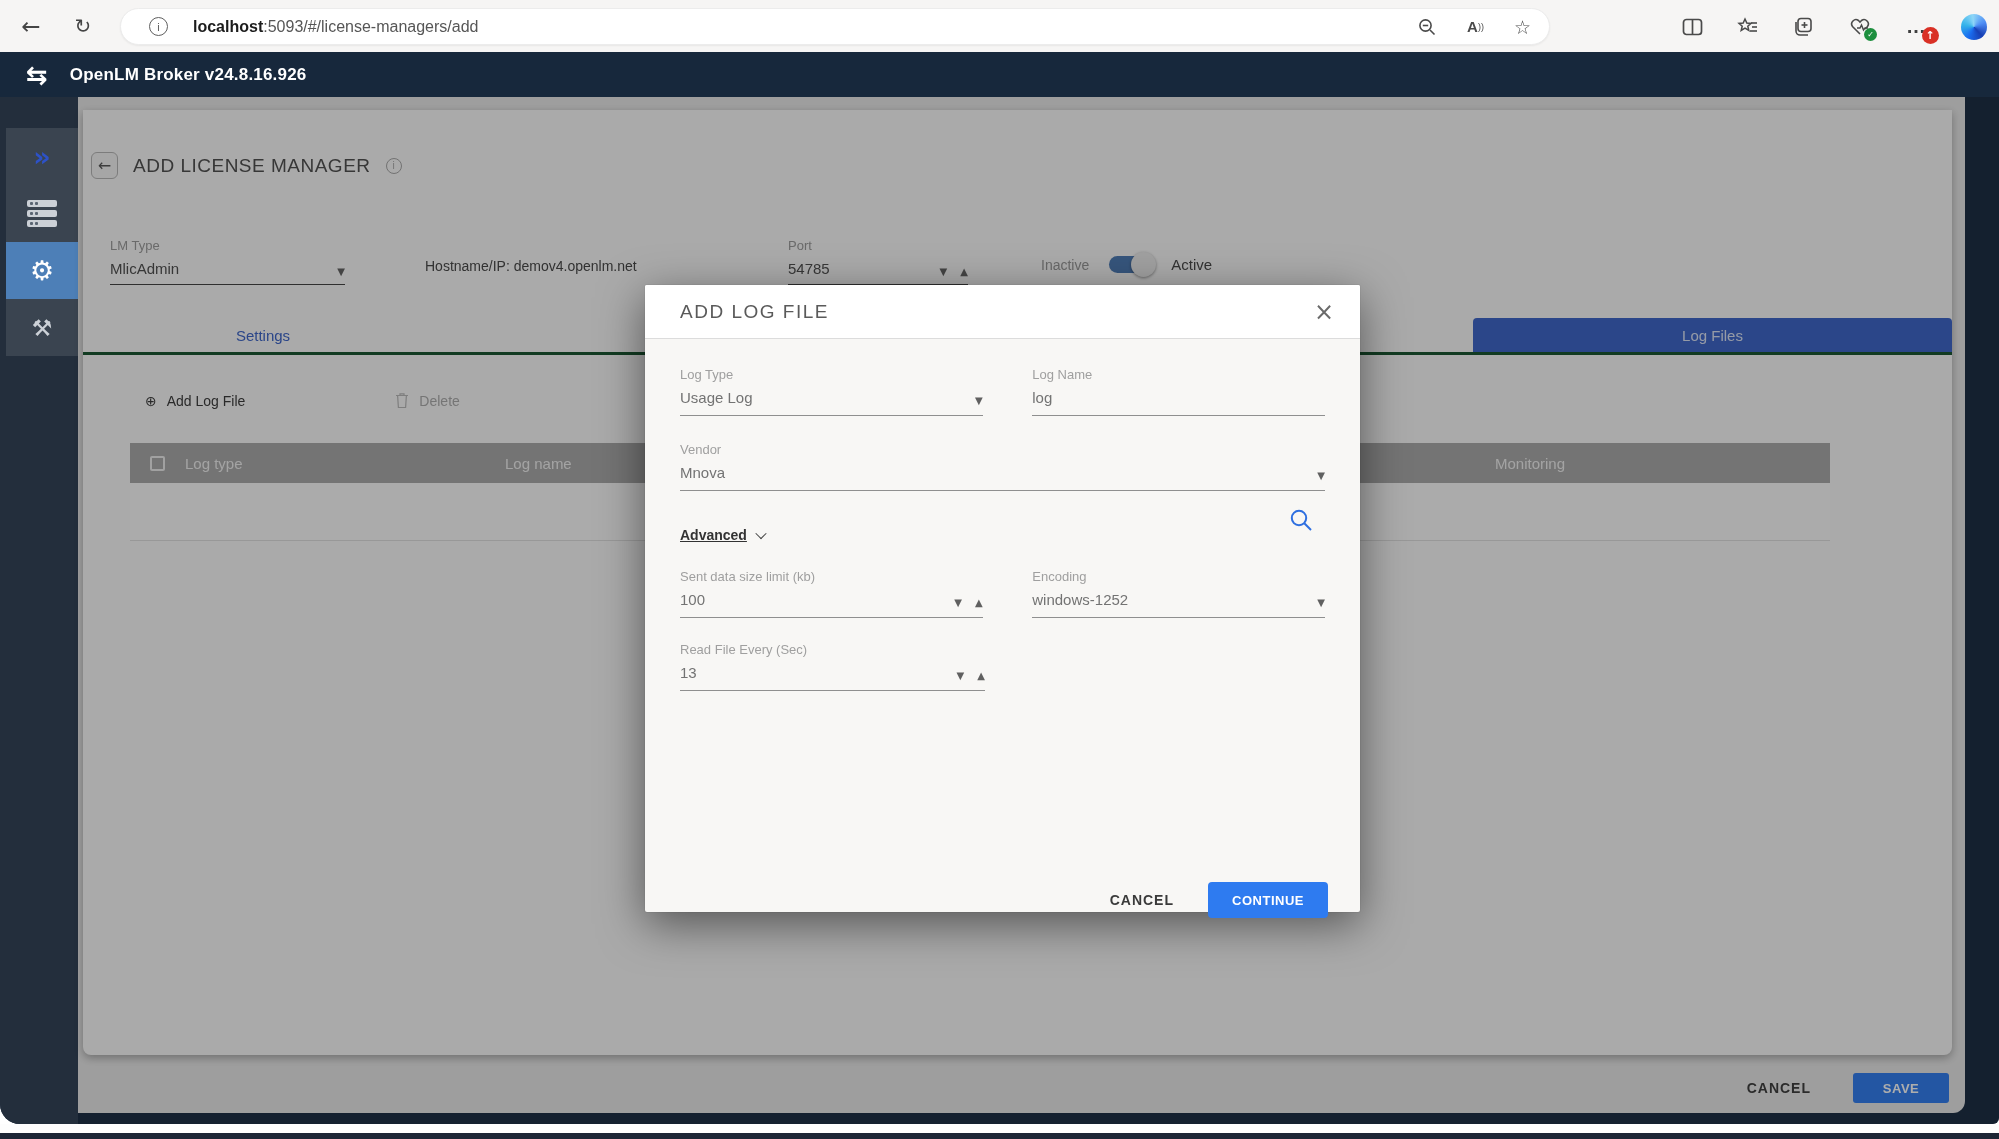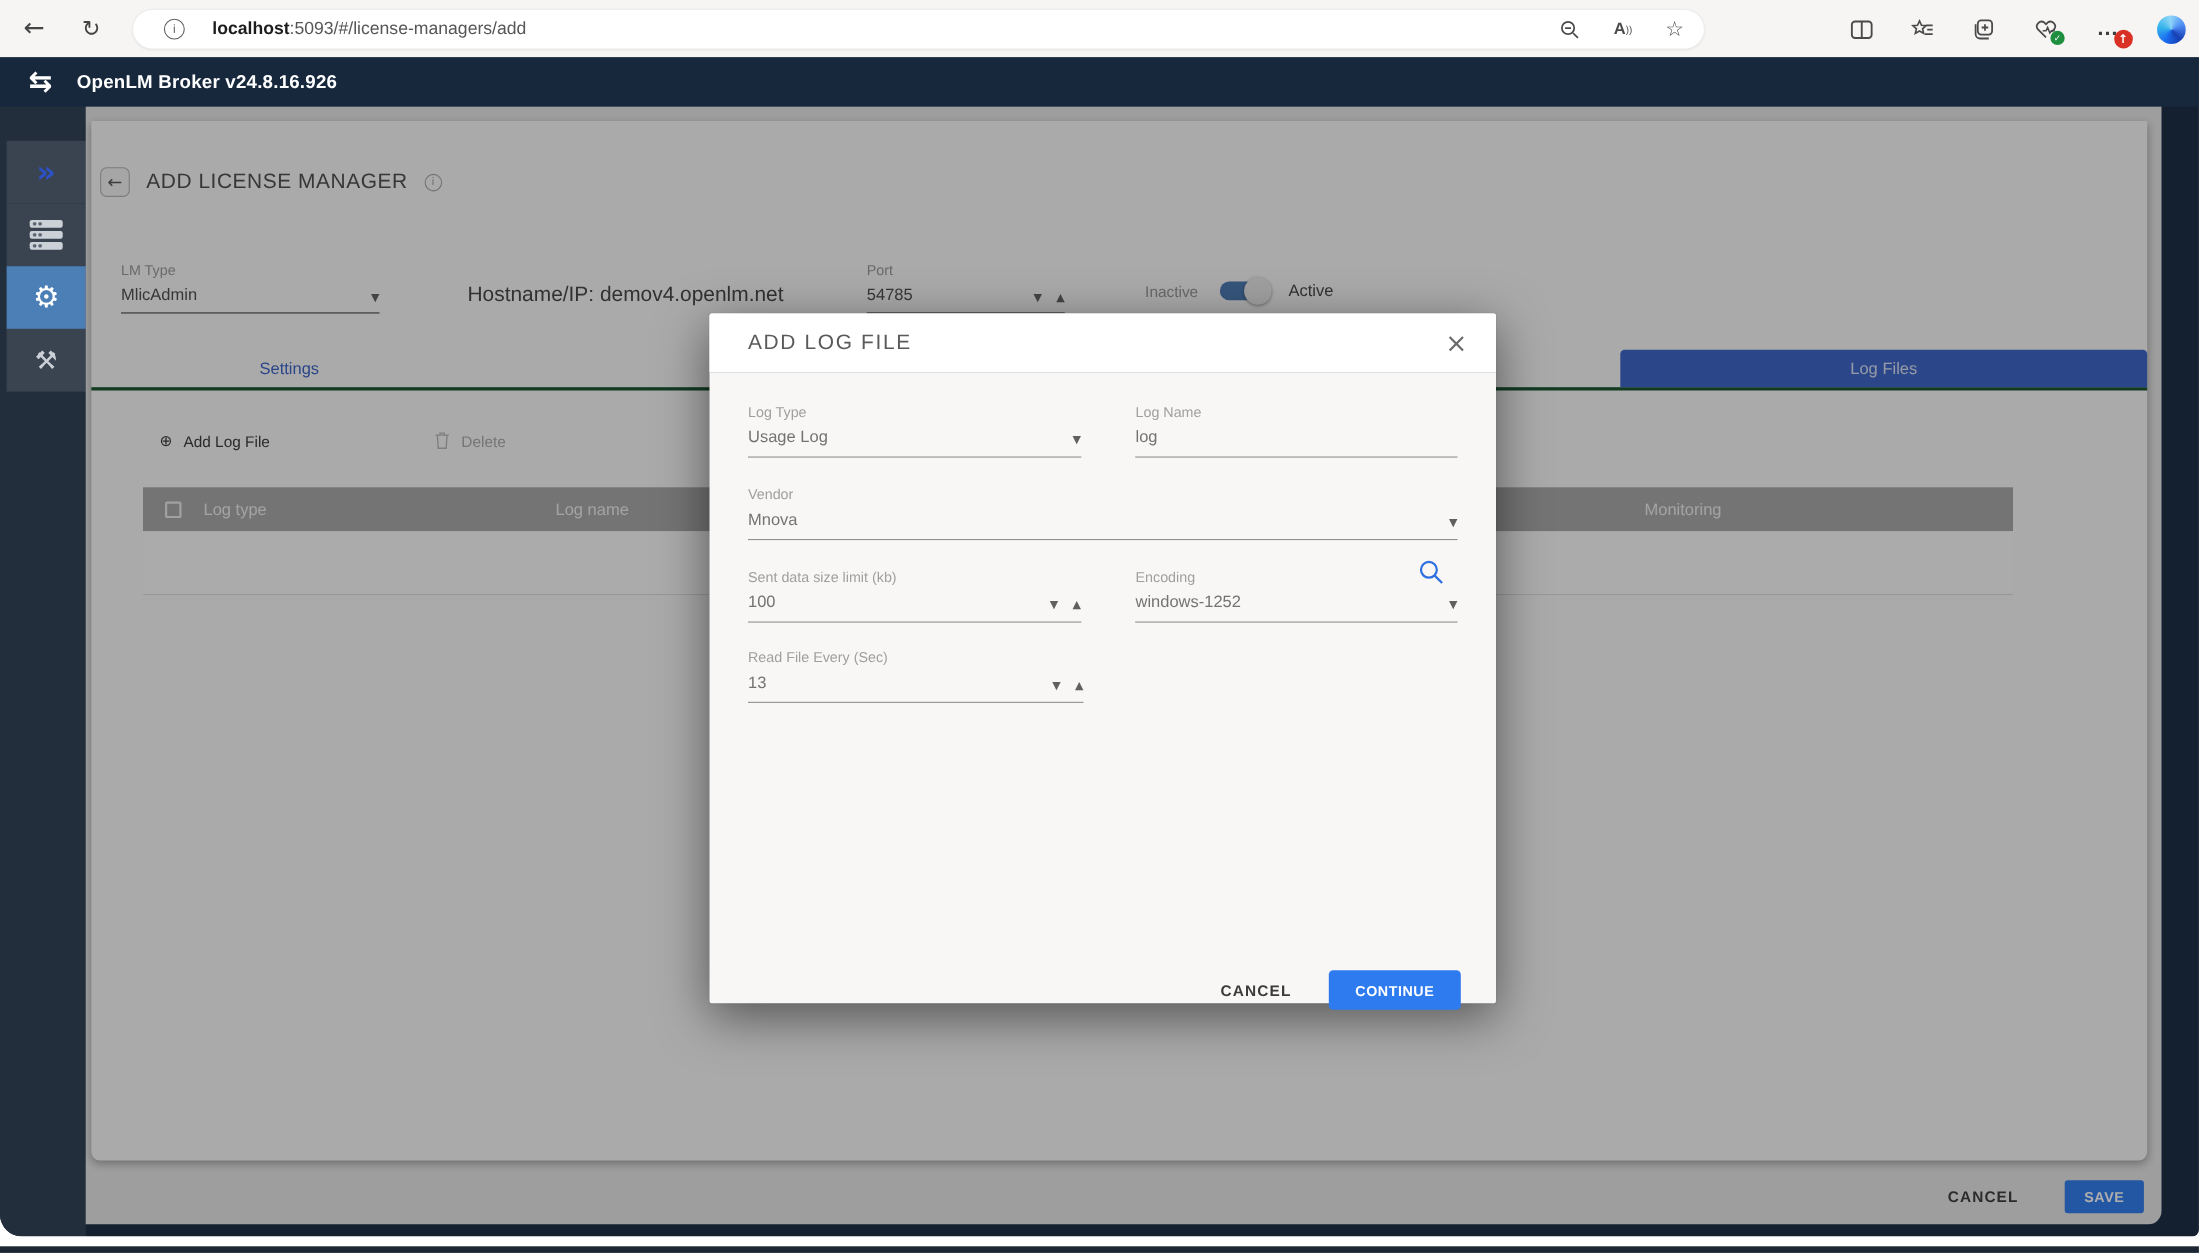--- a/index.html
+++ b/index.html
@@ -78,21 +78,21 @@
   .info-dot { width:16px; height:16px; border:1px solid #a6a6a6; border-radius:50%; color:#a6a6a6;
               font-size:10px; display:flex; align-items:center; justify-content:center; font-style:normal; }
 
   .flabel { font-size:13px; color:#9a9a9a; margin-bottom:7px; }
   .fvalrow { display:flex; align-items:flex-end; border-bottom:1px solid #404040; padding-bottom:7px; }
   .fval { font-size:15px; color:#4c4c4c; flex:1; }
   .caret { font-size:10px; color:#606060; }
   .spin { display:flex; gap:13px; font-size:10px; color:#606060; }
 
   .field-lm   { position:absolute; left:27px;  top:128px; width:235px; }
-  .hostname   { position:absolute; left:342px; top:148px; font-size:19px; color:#454545; }
+  .hostname   { position:absolute; left:342px; top:148px; font-size:14px; color:#454545; }
   .field-port { position:absolute; left:705px; top:128px; width:180px; }
   .status-row { position:absolute; left:958px; top:146px; display:flex; align-items:center; gap:20px; }
   .st-off { font-size:14px; color:#979797; }
   .st-on  { font-size:15px; color:#454545; }
   .tgl { position:relative; width:42px; height:17px; border-radius:9px; cursor:pointer; }
   .tgl-on  { background:#4b7ab5; }
   .tgl-on .knob  { position:absolute; right:-5px; top:-4px; width:25px; height:25px; border-radius:50%;
                    background:#ececec; box-shadow:0 1px 3px rgba(0,0,0,.4); }
   .tgl-off { background:#b5b5b5; width:38px; height:15px; }
   .tgl-off .knob { position:absolute; left:-3px; top:-3px; width:21px; height:21px; border-radius:50%;
@@ -115,21 +115,21 @@
   .table { position:absolute; left:47px; top:333px; width:1700px; }
   .thead { height:40px; background:#a9a9a9; display:flex; align-items:center; color:#f0f0f0;
            font-size:15px; }
   .th-check { width:55px; display:flex; justify-content:center; }
   .cbox { width:15px; height:15px; border:2px solid #ededed; border-radius:2px; cursor:pointer; }
   .th1 { width:320px; } .th2 { width:990px; } .th3 { flex:1; }
   .trow-empty { height:58px; background:#fcfcfc; border-bottom:1px solid #e0e0e0; }
 
   .page-footer { position:absolute; right:16px; bottom:10px; display:flex; align-items:center; gap:42px; }
   .txt-btn { font-size:14px; font-weight:700; color:#3a3a3a; letter-spacing:1px; cursor:pointer; }
-  .save-btn { width:72px; height:30px; background:#2e7bf0; color:#fff; font-size:13px; font-weight:700;
+  .save-btn { width:96px; height:30px; background:#2e7bf0; color:#fff; font-size:13px; font-weight:700;
               letter-spacing:.5px; border:none; border-radius:3px; display:flex; align-items:center;
               justify-content:center; cursor:pointer; }
 
   .dim { position:absolute; left:0; top:0; right:0; bottom:0; background:rgba(15,15,15,.34); z-index:5; }
 
   
   .modal { position:absolute; left:645px; top:233px; width:715px; height:627px; background:#f8f7f5;
            z-index:10; border-radius:2px; box-shadow:0 12px 45px rgba(0,0,0,.5), 0 0 0 1px rgba(0,0,0,.04); }
   .modal-head { height:54px; background:#fff; border-bottom:1px solid #dcdcdc; display:flex;
                 align-items:center; border-radius:2px 2px 0 0; }
@@ -371,20 +371,24 @@
       <div class="mrow r3">
         <div class="w-full">
           <div class="mlabel">Vendor</div>
           <div class="mvalrow">
             <span class="mval">Mnova</span>
             <span class="caret glyph">▼</span>
           </div>
         </div>
       </div>
 
+      <div class="adv-row">
+        <span class="adv-link">Advanced</span>
+        <span class="chev-dn"></span>
+      </div>
 
       <div class="mrow r4">
         <div class="mcol1">
           <div class="mlabel">Sent data size limit (kb)</div>
           <div class="mvalrow">
             <span class="mval">100</span>
             <span class="spin glyph">
                 <span>▼</span>
                 <span>▲</span>
               </span>

